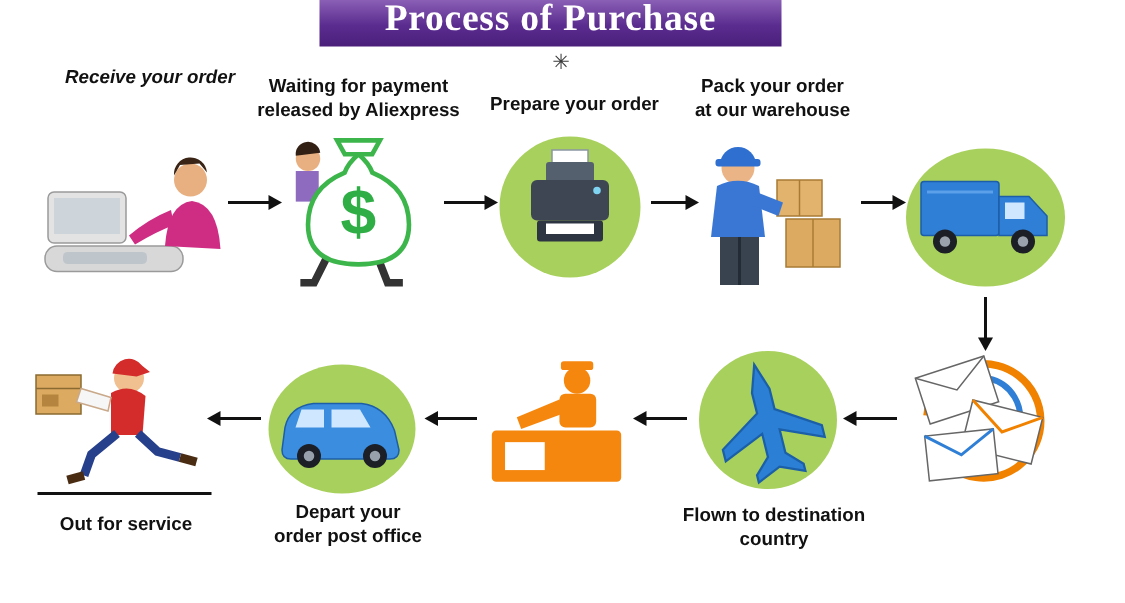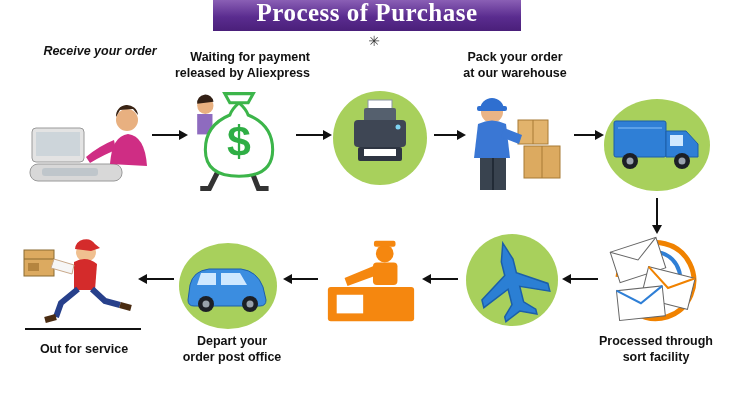--- a/index.html
+++ b/index.html
@@ -22,22 +22,23 @@
 <body>
 
 <div class="canvas">
 
   <div class="banner">
     <span class="title">Process of Purchase</span>
   </div>
   <div class="ornament">✳</div>
 
   <div class="label" style="left:35px;top:44px;width:130px;font-style:italic;">Receive your order</div>
-  <div class="label" style="left:168px;top:50px;width:142px;text-align:right;">Waiting for payment
+  <div class="label" style="left:168px;top:50px;width:142px;">Waiting for payment
 released by Aliexpress</div>
+  <div class="label" style="left:318px;top:62px;width:130px;">Prepare your order</div>
   <div class="label" style="left:450px;top:50px;width:130px;">Pack your order
 at our warehouse</div>
 
   <div class="icon" style="left:28px;top:90px;">
     <svg width="125" height="100" viewBox="0 0 125 100">
       <rect x="4" y="38" width="52" height="34" rx="4" fill="#e3e3e3" stroke="#9a9a9a"></rect>
       <rect x="8" y="42" width="44" height="24" fill="#cdd5da"></rect>
       <rect x="2" y="74" width="92" height="17" rx="8" fill="#d8d8d8" stroke="#9a9a9a"></rect>
       <rect x="14" y="78" width="56" height="8" rx="3" fill="#bfc6cb"></rect>
       <circle cx="99" cy="30" r="11" fill="#e8b080"></circle>
@@ -218,19 +219,19 @@
         <polygon points="10,2 1,7 10,12" fill="#111"></polygon>
       </svg>
   </div>
   <div class="arrow" style="left:136px;top:272px;">
     <svg width="38" height="14" viewBox="0 0 38 14">
         <line x1="38" y1="7" x2="10" y2="7" stroke="#111" stroke-width="2"></line>
         <polygon points="11,2 2,7 11,12" fill="#111"></polygon>
       </svg>
   </div>
 
-  <div class="label" style="left:590px;top:334px;width:132px;">Processed through
-sort facility</div>
+  <div class="label" style="left:450px;top:336px;width:132px;">Flown to destination
+country</div>
   <div class="label" style="left:172px;top:334px;width:120px;">Depart your
 order post office</div>
   <div class="label" style="left:28px;top:342px;width:112px;">Out for service</div>
 
 </div>
 
 </body></html>

